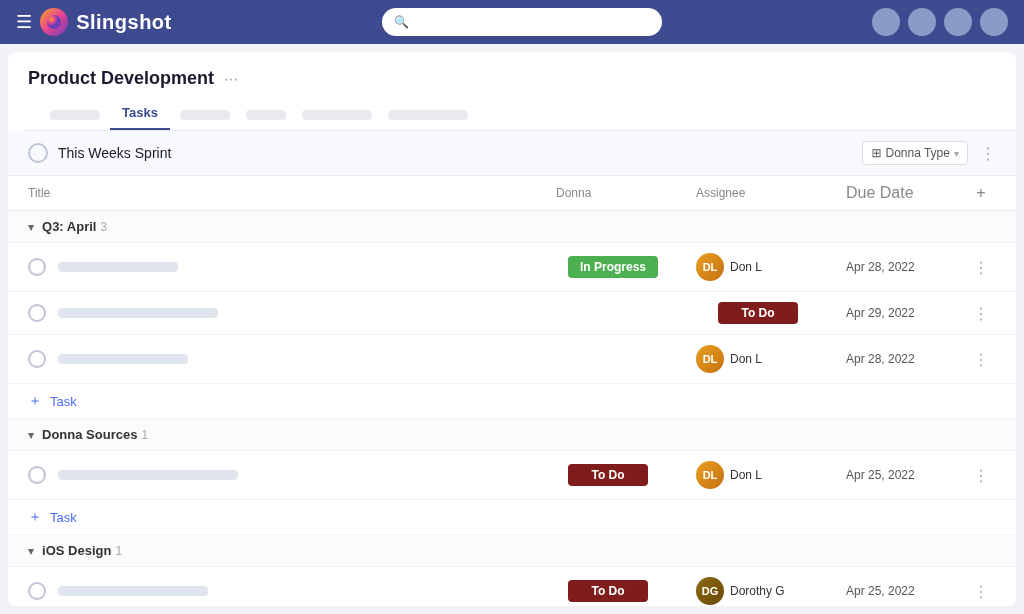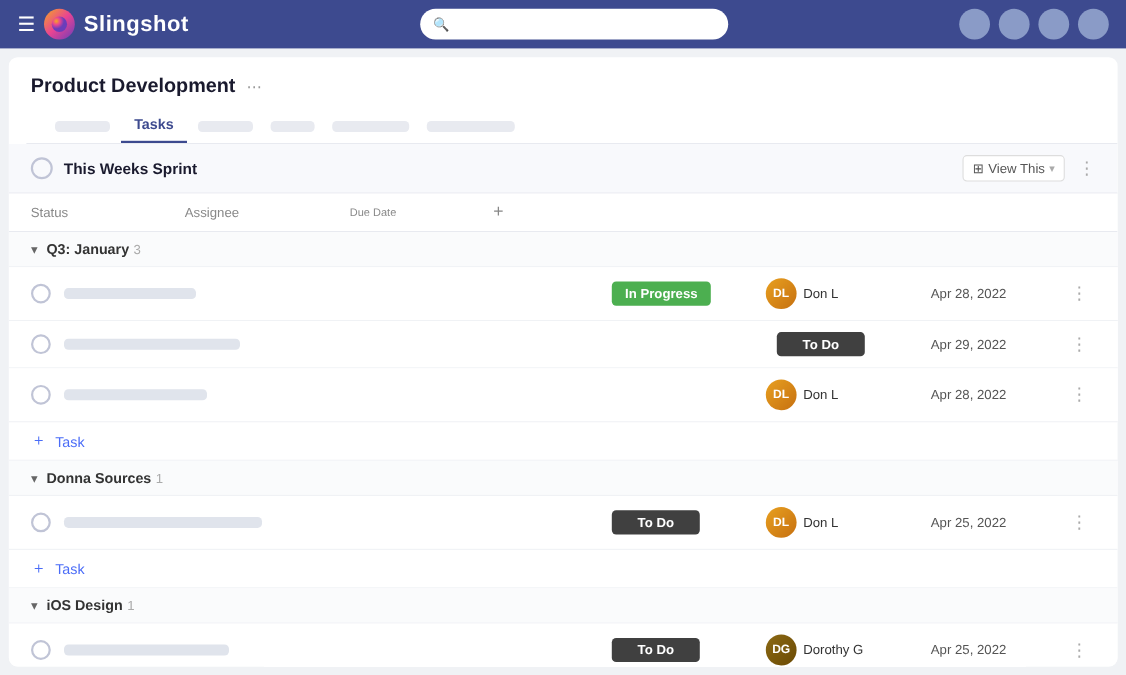--- a/index.html
+++ b/index.html
@@ -103,39 +103,39 @@
     .sprint-header {
       display: flex;
       align-items: center;
       padding: 10px 20px;
       background: #f8f9fc;
       border-bottom: 1px solid #e8eaf0;
     }
     .sprint-circle {
       width: 20px; height: 20px; border-radius: 50%; border: 2px solid #c0c4d6; margin-right: 10px; flex-shrink: 0;
     }
-    .sprint-title { font-size: 14px; font-weight: 700; color: #1a1a2e; flex: 1; }
+    .sprint-title { font-size: 14px; font-weight: 400; color: #1a1a2e; flex: 1; }
     .view-type-btn {
       display: flex; align-items: center; gap: 4px;
       font-size: 12px; color: #555; cursor: pointer; margin-right: 8px;
       background: white; border: 1px solid #ddd; border-radius: 4px; padding: 4px 8px;
     }
 
     
     .table-header {
       display: flex;
       align-items: center;
       padding: 8px 20px;
       border-bottom: 1px solid #e8eaf0;
       background: white;
     }
     .col-title { flex: 1; font-size: 12px; color: #888; font-weight: 500; }
     .col-status { width: 140px; font-size: 12px; color: #888; font-weight: 500; }
     .col-assignee { width: 150px; font-size: 12px; color: #888; font-weight: 500; }
-    .col-duedate { width: 120px; font-size: 10px; color: #888; font-weight: 500; }
+    .col-duedate { width: 120px; font-size: 16px; color: #888; font-weight: 500; }
     .col-add { width: 30px; display: flex; justify-content: center; }
     .add-btn { color: #888; font-size: 16px; cursor: pointer; }
 
     
     .tasks-scroll {
       flex: 1;
       overflow-y: auto;
     }
 
     
@@ -166,28 +166,28 @@
     .task-title-bar {
       flex: 1;
       display: flex;
       align-items: center;
     }
     .task-title-placeholder {
       height: 10px; background: #e0e4ec; border-radius: 4px;
     }
 
     
-    .status-cell { width: 140px; }
+    .status-cell { width: 128px; }
     .status-badge {
       display: inline-block; padding: 4px 12px;
       border-radius: 4px; font-size: 12px; font-weight: 600; color: white;
       min-width: 80px; text-align: center;
     }
     .status-inprogress { background: #4caf50; }
-    .status-todo { background: #404040; }
+    .status-todo { background: #7f1d1d; }
     .status-inreview { background: #7b52c7; }
 
     
     .assignee-cell {
       width: 150px;
       display: flex;
       align-items: center;
       gap: 6px;
     }
     .assignee-avatar {
@@ -270,46 +270,49 @@
     <div class="tab-placeholder tab-placeholder-sm"></div>
     <div class="tab-placeholder" style="width:70px;"></div>
     <div class="tab-placeholder" style="width:80px;"></div>
   </div>
 
   <div class="sprint-header">
     <div class="sprint-circle"></div>
     <span class="sprint-title">This Weeks Sprint</span>
     <div class="view-type-btn">
       <span>⊞</span>
-      <span>View This</span>
+      <span>Donna Type</span>
       <span style="font-size:10px;color:#aaa;">▾</span>
     </div>
     <span class="row-more" style="margin-left:4px;">⋮</span>
   </div>
 
   <div class="table-header">
+    <div class="col-title">
+      <span>Title</span>
+    </div>
     <div class="col-status">
-      <span>Status</span>
+      <span>Donna</span>
     </div>
     <div class="col-assignee">
       <span>Assignee</span>
     </div>
     <div class="col-duedate">
       <span>Due Date</span>
     </div>
     <div class="col-add">
       <span class="add-btn">+</span>
     </div>
   </div>
 
   <div class="tasks-scroll">
 
     <div class="group-row">
       <span class="chevron-icon">▾</span>
-      <span class="group-name">Q3: January</span>
+      <span class="group-name">Q3: April</span>
       <span class="group-count">3</span>
     </div>
 
     <div class="task-row">
       <div class="task-check"></div>
       <div class="task-title-bar">
         <div class="task-title-placeholder" style="width:120px;"></div>
       </div>
       <div class="status-cell">
         <span class="status-badge status-inprogress">In Progress</span>

